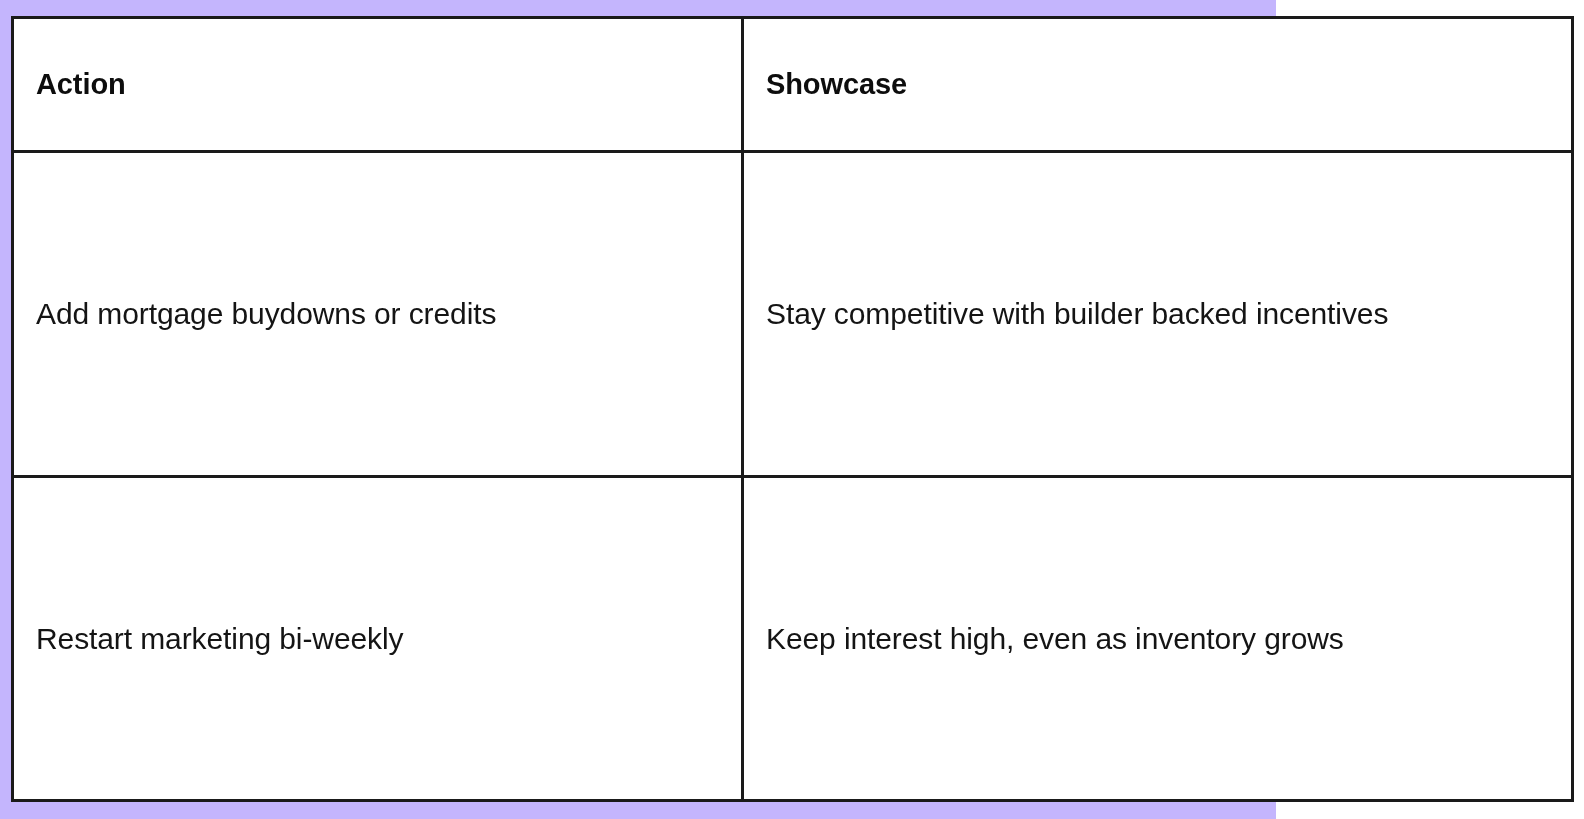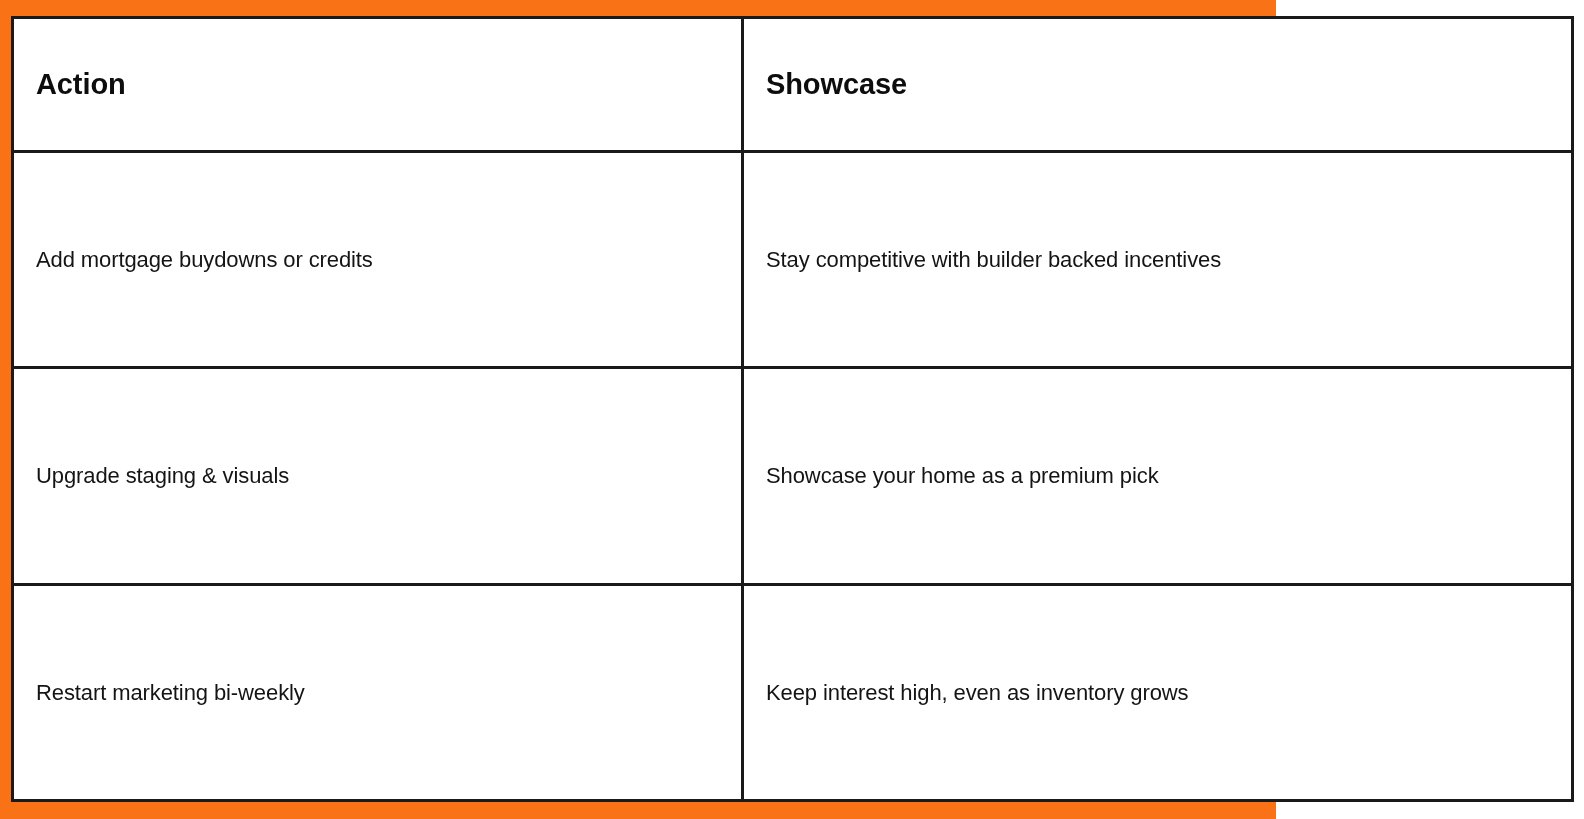--- a/index.html
+++ b/index.html
@@ -12,21 +12,21 @@
     height: 819px;
     overflow: hidden;
     font-family: "Liberation Sans", "DejaVu Sans", sans-serif;
     color: #111111;
   }
 
   .page {
     position: relative;
     width: 1276px;
     height: 819px;
-    background: #f97316;
+    background: #c4b5fd;
     box-sizing: border-box;
   }
 
   .table-wrap {
     position: absolute;
     left: 11px;
     top: 16px;
     width: 1560px;
     height: 786px;
   }
@@ -43,21 +43,21 @@
   table.data-table col.col-purpose { width: 830px; }
 
   table.data-table th,
   table.data-table td {
     border: 3px solid #1a1a1a;
     padding: 0 22px;
     text-align: left;
     vertical-align: middle;
     height: 131px;
     background: #ffffff;
-    font-size: 22px;
+    font-size: 30px;
     line-height: 1.25;
     letter-spacing: -0.1px;
     white-space: nowrap;
     overflow: hidden;
   }
 
   table.data-table th {
     font-weight: bold;
     font-size: 29px;
     color: #0d0d0d;
@@ -83,23 +83,19 @@
           <th>Action</th>
           <th>Showcase</th>
         </tr>
       </thead>
       <tbody>
         <tr>
           <td>Add mortgage buydowns or credits</td>
           <td>Stay competitive with builder backed incentives</td>
         </tr>
         <tr>
-          <td>Upgrade staging &amp; visuals</td>
-          <td>Showcase your home as a premium pick</td>
-        </tr>
-        <tr>
           <td>Restart marketing bi-weekly</td>
           <td>Keep interest high, even as inventory grows</td>
         </tr>
       </tbody>
     </table>
   </div>
 </div>
 
 </body></html>

